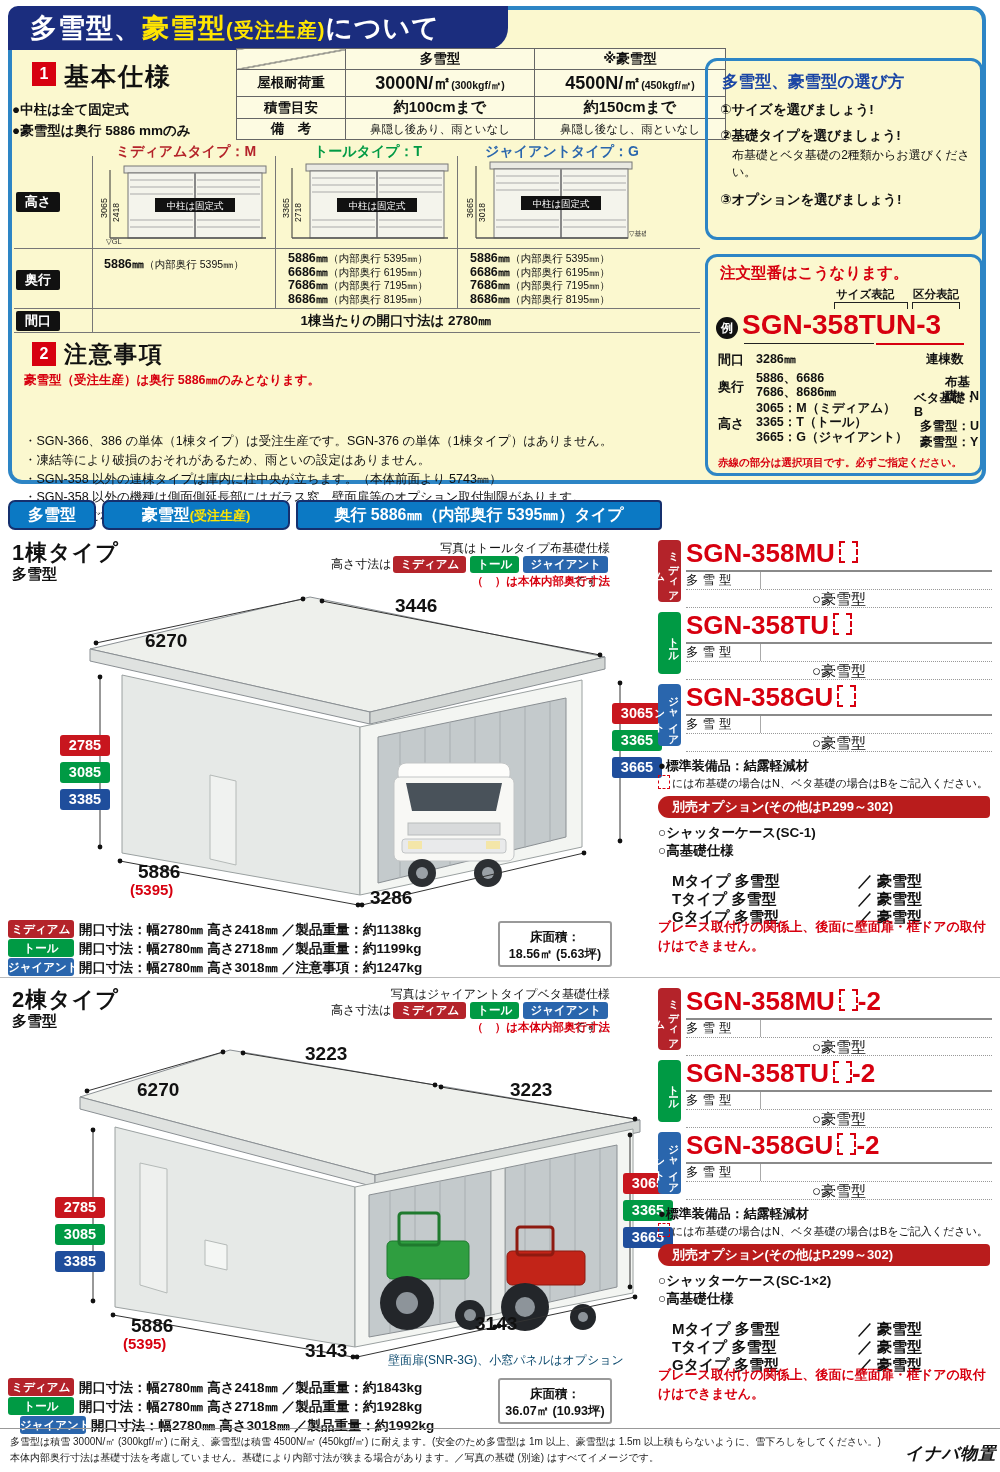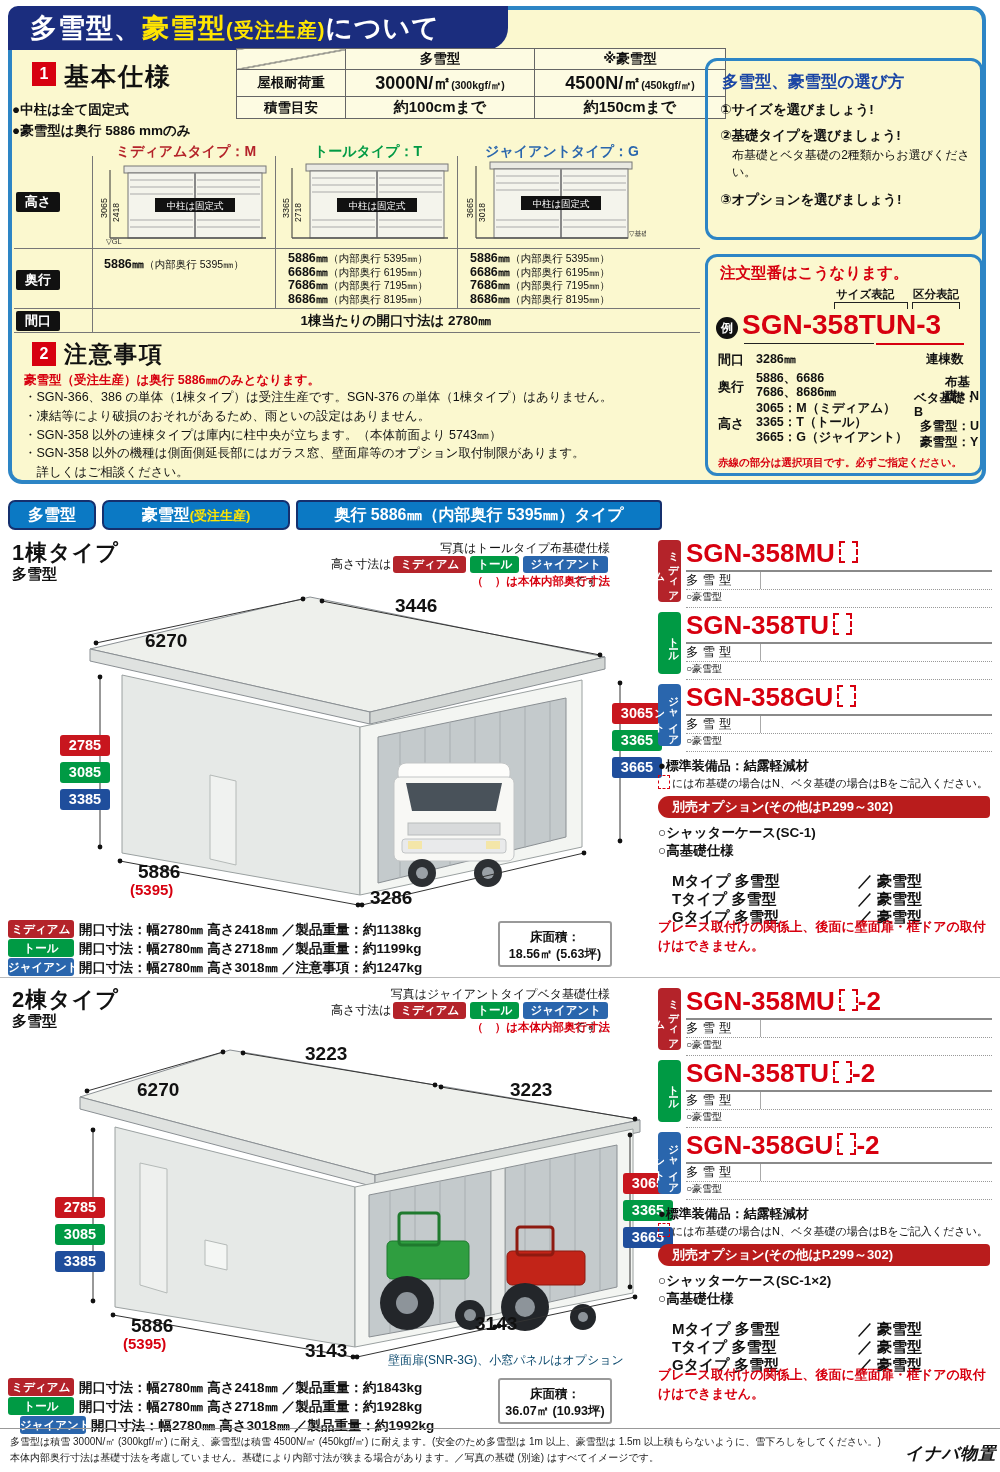--- a/index.html
+++ b/index.html
@@ -27,21 +27,21 @@
   .tmid{font-size:15px;font-weight:bold;} .tnote{font-size:11.5px;}
   
   .blacktag{background:#111;color:#fff;font-size:13px;font-weight:bold;text-align:center;
             width:44px;height:20px;line-height:20px;border-radius:2px;}
   .typetitle{font-size:14px;font-weight:bold;text-align:center;width:180px;}
   .depthline{font-size:12px;white-space:nowrap;}
   .dn{font-weight:bold;font-size:12.5px;} .dp{font-size:10.5px;}
   .hline{border-top:1.5px solid #777;} .vline{border-left:1.5px solid #777;}
   .opennote{font-size:13.5px;font-weight:bold;text-align:center;}
   .rednote{color:#d7000f;}
-  .noticebul{font-size:12.5px;line-height:1.5;}
+  .noticebul{font-size:12.5px;line-height:1.5;margin-top:44px;}
   
   .bluebox{border:3px solid #2d85c5;border-radius:12px;box-sizing:border-box;}
   .choosetitle{color:#1b46a5;font-weight:bold;font-size:16.5px;}
   .step{font-weight:bold;font-size:13.5px;}
   .stepsub{font-size:12px;line-height:1.4;}
   .ordertitle{color:#d7000f;font-weight:bold;font-size:15.5px;}
   .tagsm{font-size:11.5px;font-weight:bold;}
   .bracket{border:1.5px solid #222;border-bottom:none;height:6px;}
   .exbadge{width:22px;height:22px;border-radius:50%;background:#111;color:#fff;font-size:12px;
            font-weight:bold;text-align:center;line-height:22px;}
@@ -74,21 +74,21 @@
   
   .mtab{width:23px;height:62px;border-radius:4px;color:#fff;font-weight:bold;font-size:10.5px;
         writing-mode:vertical-rl;text-orientation:upright;text-align:center;letter-spacing:1px;}
   .mname{color:#d7000f;font-weight:bold;font-size:26px;white-space:nowrap;
          border-bottom:2.5px solid #8a8a8a;width:306px;height:32px;}
   .fillbox{display:inline-block;width:15px;height:18px;border:2px dashed #d7000f;margin-left:4px;vertical-align:-1px;}
   .fillbox-sm{display:inline-block;width:10px;height:12px;border:1.5px dashed #d7000f;margin-right:2px;vertical-align:-2px;}
   .mline1{font-size:12.5px;letter-spacing:4px;width:306px;border-bottom:1px dotted #999;
           height:17px;position:relative;}
   .mline1::after{content:"";position:absolute;left:74px;top:0;bottom:0;border-left:1px solid #aaa;}
-  .mline2{font-size:10px;width:306px;border-bottom:1px dotted #999;height:17px;}
+  .mline2{font-size:15px;width:306px;border-bottom:1px dotted #999;height:17px;text-align:center;}
   .stdnote{font-size:13px;font-weight:bold;}
   .fillnote{font-size:11px;}
   .optbar{width:332px;height:22px;background:#b91c1c;border-radius:11px 4px 4px 11px;color:#fff;
           font-weight:bold;font-size:13px;line-height:22px;padding-left:14px;box-sizing:border-box;}
   .optline{font-size:13.5px;font-weight:bold;}
   .optrow{font-size:15px;font-weight:bold;width:250px;display:flex;justify-content:space-between;margin-top:12px;}
   .uredn{color:#d7000f;font-weight:bold;font-size:13px;line-height:1.45;width:332px;}
   
   .fline{font-size:10px;color:#222;line-height:1.6;}
   .logo{font-size:17px;font-weight:bold;font-style:italic;letter-spacing:1px;}
@@ -120,20 +120,25 @@
     </tr>
     <tr>
       <td class="tlabel">屋根耐荷重</td>
       <td><span class="tbig">3000N/㎡</span><span class="tsm">(300kgf/㎡)</span></td>
       <td><span class="tbig">4500N/㎡</span><span class="tsm">(450kgf/㎡)</span></td>
     </tr>
     <tr>
       <td class="tlabel">積雪目安</td>
       <td class="tmid">約100cmまで</td>
       <td class="tmid">約150cmまで</td>
+    </tr>
+    <tr>
+      <td class="tlabel">備　考</td>
+      <td class="tnote">鼻隠し後あり、雨といなし</td>
+      <td class="tnote">鼻隠し後なし、雨といなし</td>
     </tr>
   </tbody>
     </table>
 
   <div class="ab blacktag" style="left:16px;top:192px;">高さ</div>
   <div class="ab blacktag" style="left:16px;top:270px;">奥行</div>
   <div class="ab blacktag" style="left:16px;top:311px;">間口</div>
 
   <div class="ab vline" style="left:92px;top:156px;height:176px;"></div>
   <div class="ab vline" style="left:275px;top:156px;height:152px;"></div>

